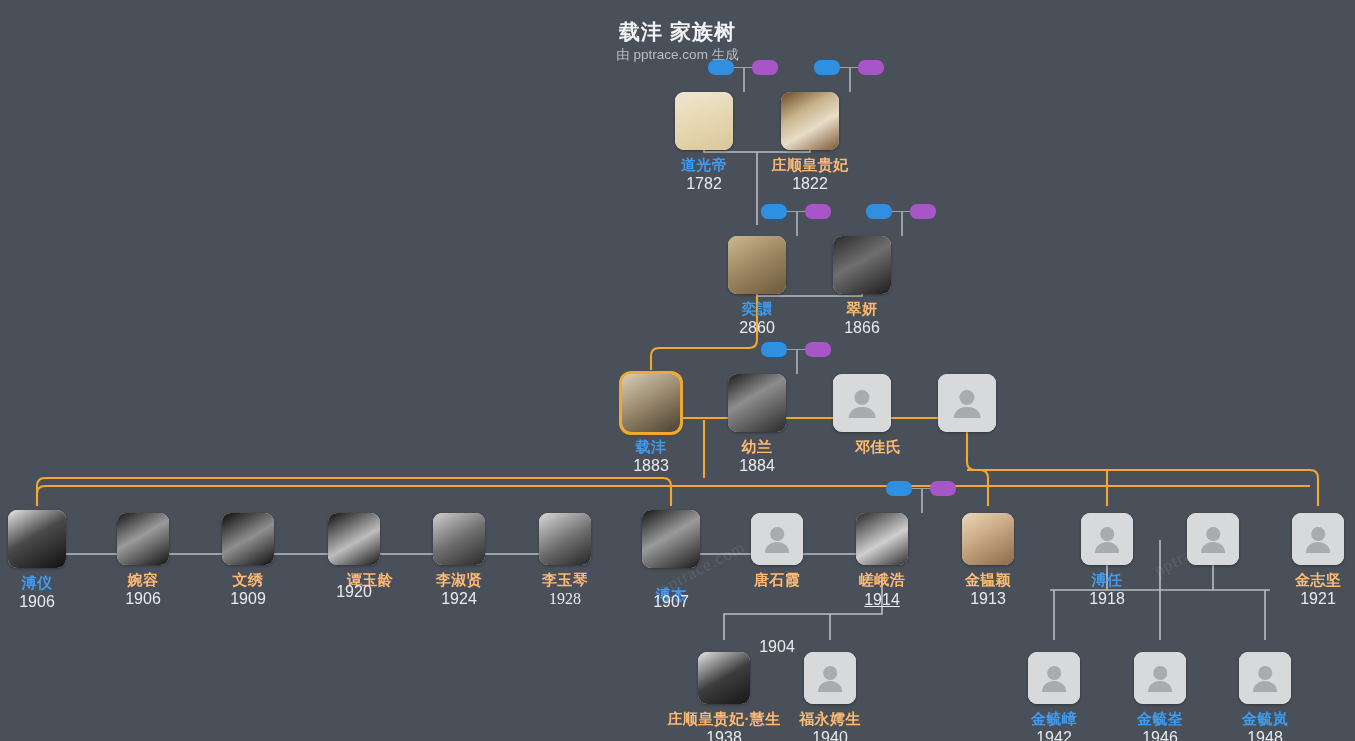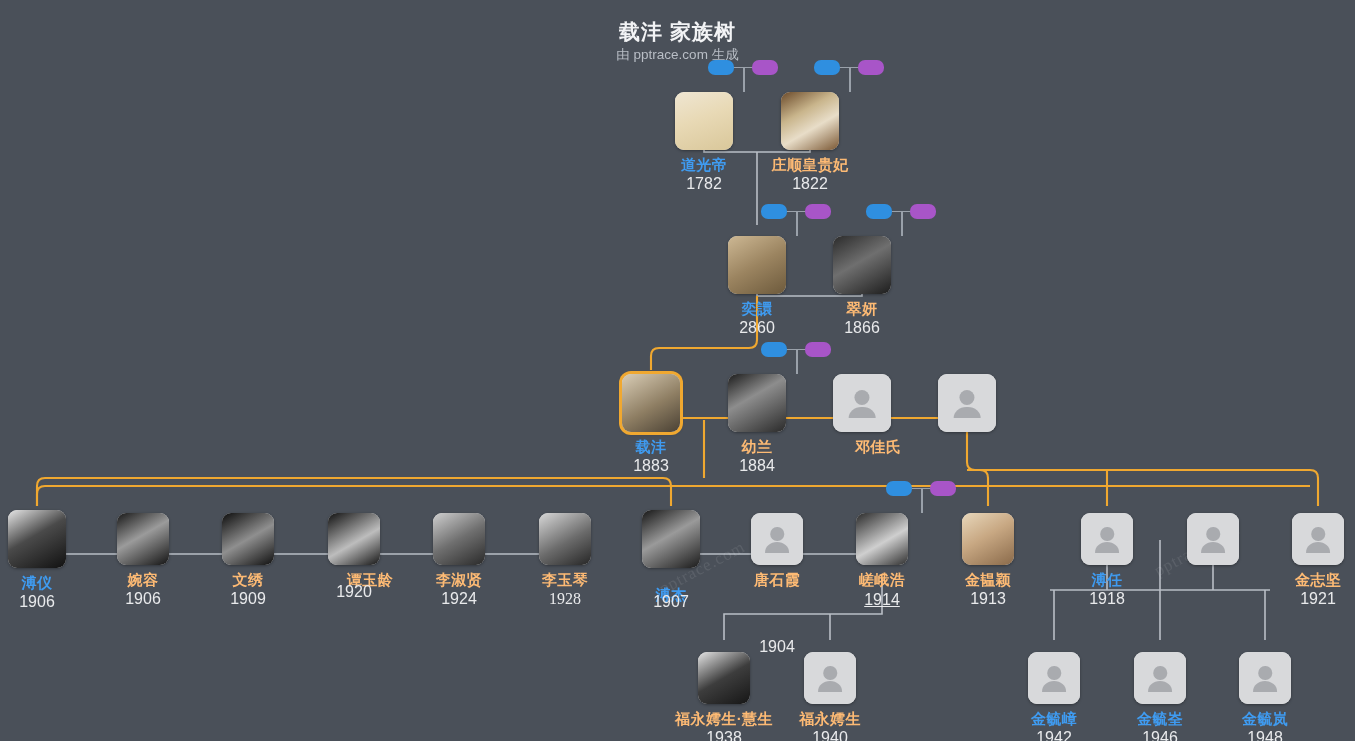--- a/index.html
+++ b/index.html
@@ -412,21 +412,21 @@
             <div class="body"></div>
           </div>
         </div>
         <div class="nm female" style="top: 58px;">金志坚</div>
         <div class="yr" style="top: 77px;">1921</div>
       </div>
       <div class="node" style="left: 724px; top: 652px;">
         <div class="card" style="width: 52px; height: 52px;">
           <div class="photo" style="background: linear-gradient(150deg, rgb(230, 230, 230) 0%, rgb(61, 61, 61) 50%, rgb(22, 22, 22) 100%);"></div>
         </div>
-        <div class="nm female" style="top: 58px;">福永嫮生·慧生</div>
+        <div class="nm female" style="top: 58px;">庄顺皇贵妃·慧生</div>
         <div class="yr" style="top: 77px;">1938</div>
       </div>
       <div class="node" style="left: 830px; top: 652px;">
         <div class="card" style="width: 52px; height: 52px;">
           <div class="silhouette">
             <div class="head"></div>
             <div class="body"></div>
           </div>
         </div>
         <div class="nm female" style="top: 58px;">福永嫮生</div>

